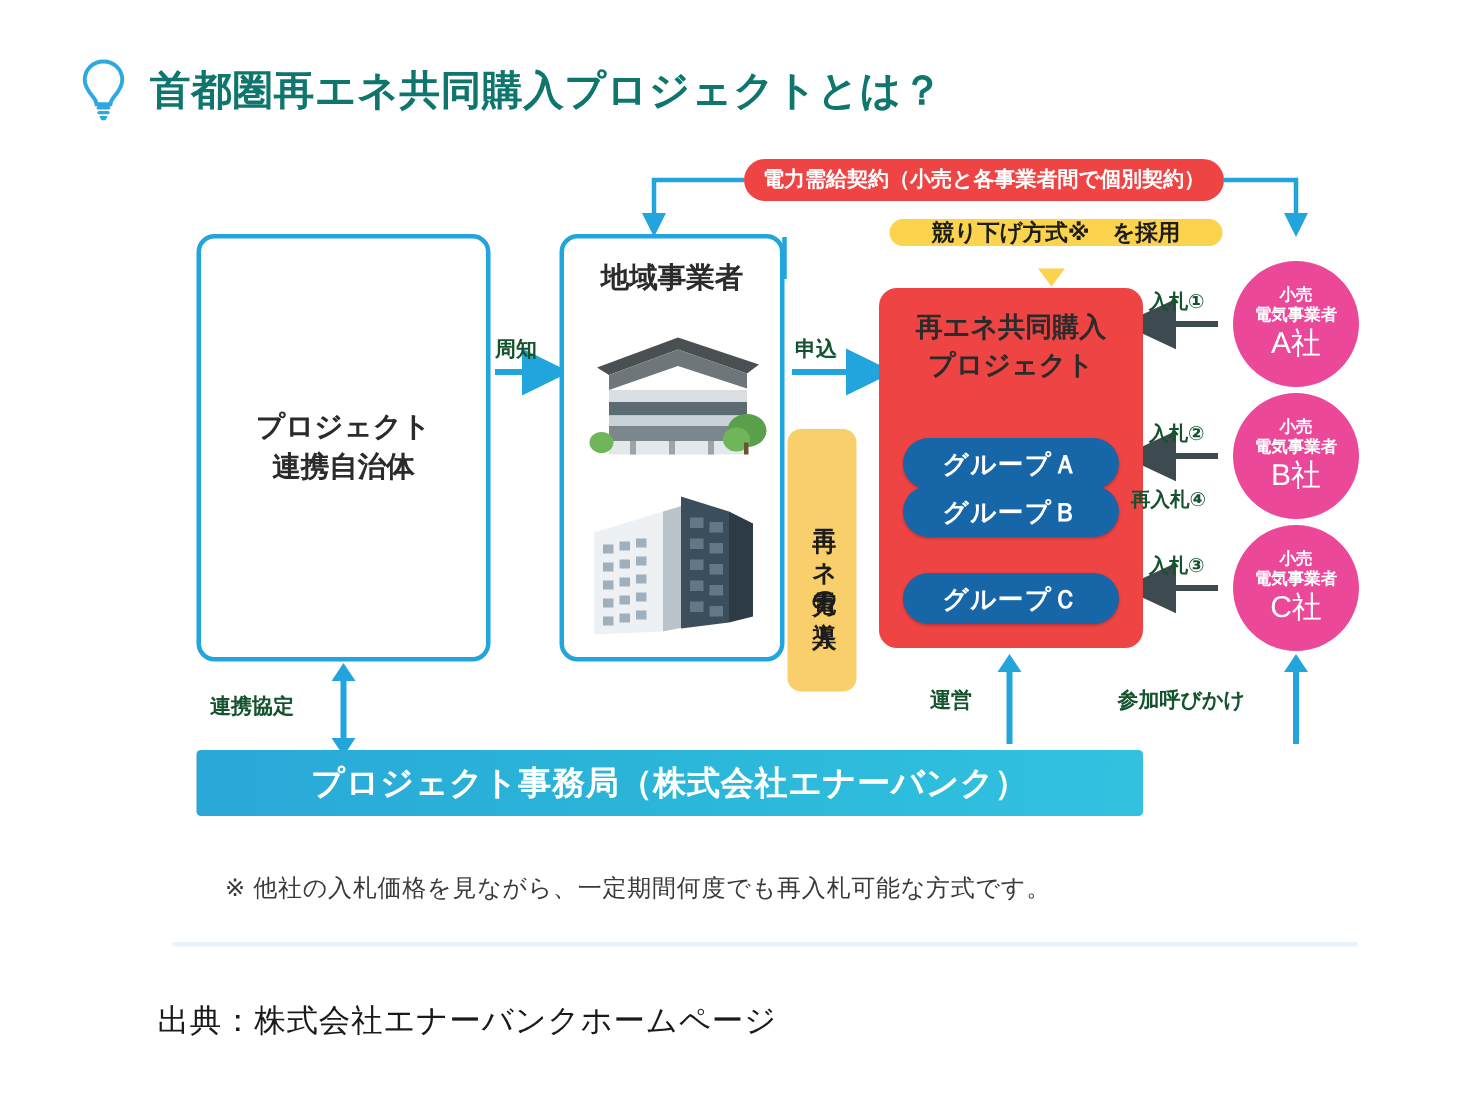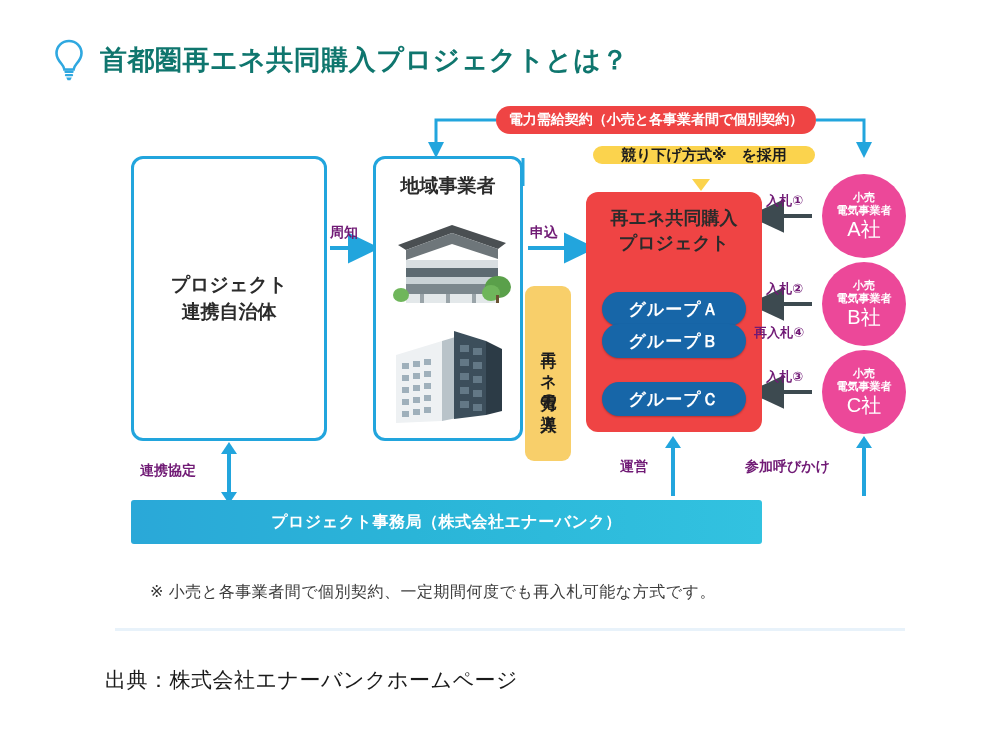--- a/index.html
+++ b/index.html
@@ -108,35 +108,35 @@
     border-left:9px solid transparent;border-right:9px solid transparent;
     border-top:12px solid #fbd34d;
   }
 
   
   #bar-secretariat{
     left:131px;top:404px;width:631px;height:44px;border-radius:3px;
     background:linear-gradient(90deg,#2aa8d8 0%,#2ab5d8 45%,#32c2e0 100%);
     color:#fff;display:flex;align-items:center;justify-content:center;
   }
-  #secretariat-text{font-size:16px;font-weight:bold;letter-spacing:.5px;white-space:nowrap;}
+  #secretariat-text{font-size:22px;font-weight:bold;letter-spacing:.5px;white-space:nowrap;}
 
   
   #footnote{
     left:150px;top:486px;width:720px;font-size:16px;color:#3a3a3a;letter-spacing:.5px;
   }
   #divider{left:115px;top:532px;width:790px;height:3px;background:#e8f2fa;}
 
   
   #source{
     left:105px;top:666px;font-size:21px;color:#1a1a1a;letter-spacing:.5px;white-space:nowrap;
   }
 
   
-  .alabel{position:absolute;font-size:14px;font-weight:bold;color:#701a75;white-space:nowrap;}
+  .alabel{position:absolute;font-size:14px;font-weight:bold;color:#14532d;white-space:nowrap;}
   .alabel.sm{font-size:13px;}
 
   svg.lines{position:absolute;left:0;top:0;width:989px;height:540px;overflow:visible;}
 </style>
 </head>
 <body>
 
 <div class="abs" id="header">
   <span id="bulb">
     <svg viewBox="0 0 34 44" width="34" height="44">
@@ -306,17 +306,17 @@
 
   <span class="alabel sm" style="left:766px;top:96px;">入札①</span>
   <span class="alabel sm" style="left:766px;top:184px;">入札②</span>
   <span class="alabel sm" style="left:754px;top:228px;">再入札④</span>
   <span class="alabel sm" style="left:766px;top:272px;">入札③</span>
 
   <div class="abs" id="bar-secretariat">
     <span id="secretariat-text">プロジェクト事務局（株式会社エナーバンク）</span>
   </div>
 
-  <div class="abs" id="footnote">※ 小売と各事業者間で個別契約、一定期間何度でも再入札可能な方式です。</div>
+  <div class="abs" id="footnote">※ 他社の入札価格を見ながら、一定期間何度でも再入札可能な方式です。</div>
   <div class="abs" id="divider"></div>
 </div>
 
 <div class="abs" id="source">出典：株式会社エナーバンクホームページ</div>
 
 </body></html>

